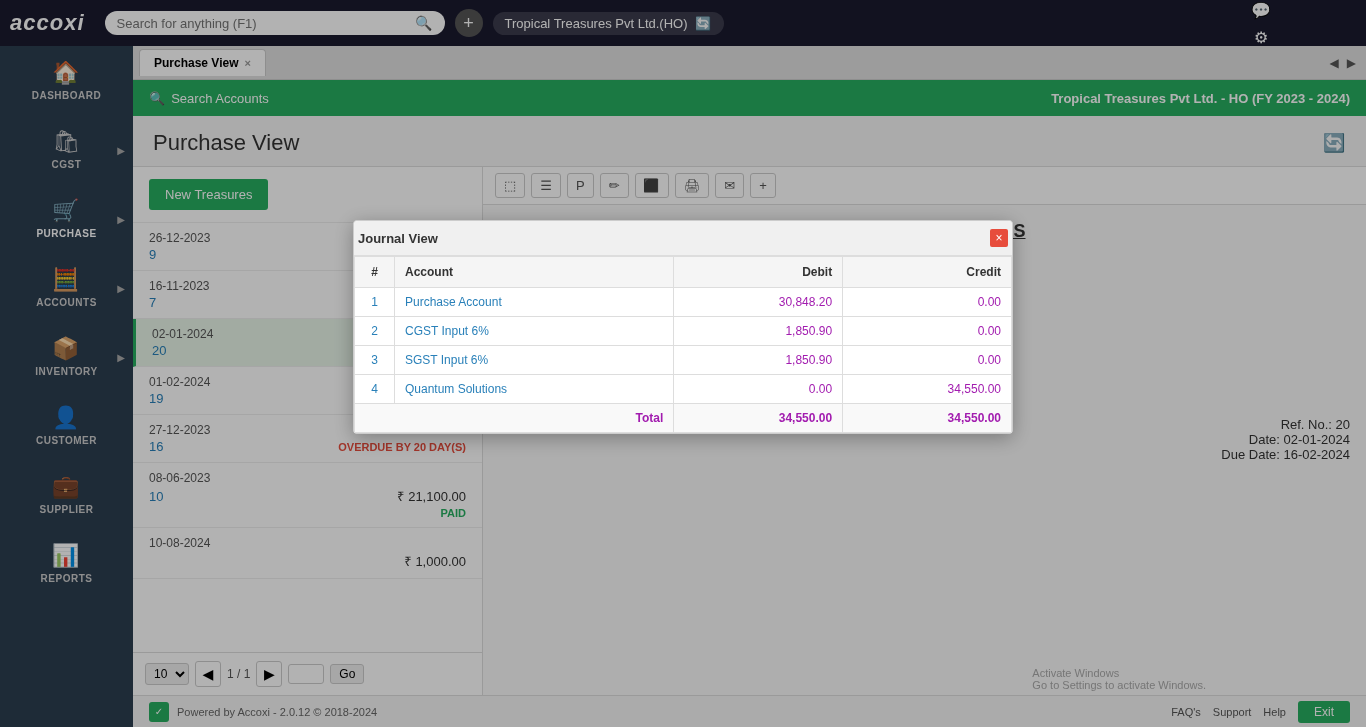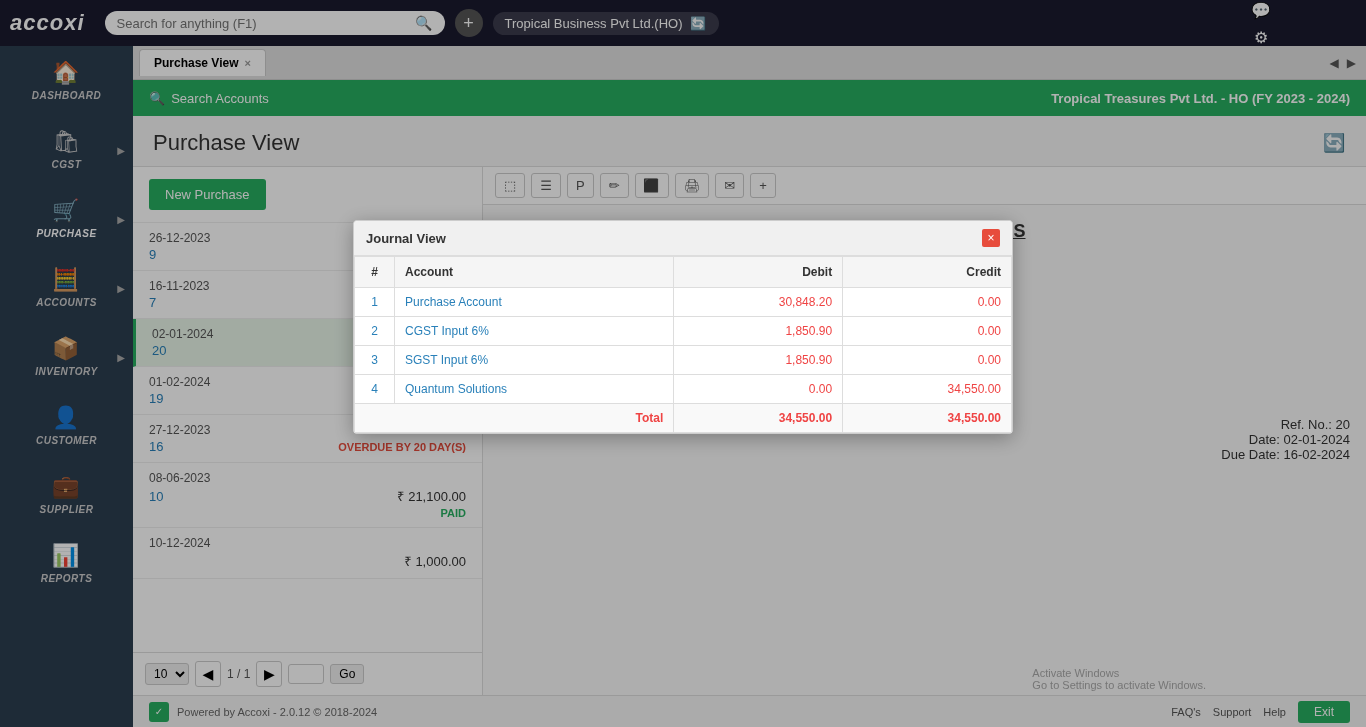--- a/index.html
+++ b/index.html
@@ -154,21 +154,21 @@
       font-size: 22px;
     }
     .sidebar-item .arrow {
       position: absolute;
       right: 8px;
       top: 50%;
       transform: translateY(-50%);
       font-size: 10px;
       color: #aaa;
     }
-    .sidebar-label { font-size: 10px; font-weight: bold; letter-spacing: 0.5px; font-style: italic; }
+    .sidebar-label { font-size: 10px; font-weight: bold; letter-spacing: 0.5px; }
 
     
     .content-area {
       flex: 1;
       display: flex;
       flex-direction: column;
       overflow: hidden;
     }
 
     
@@ -438,21 +438,21 @@
     }
     .modal {
       background: white;
       border: 1px solid #ccc;
       border-radius: 4px;
       width: 660px;
       box-shadow: 0 4px 20px rgba(0,0,0,0.3);
     }
     .modal-header {
       background: #f0f0f0;
-      padding: 8px 12px;
+      padding: 8px 4px;
       display: flex;
       align-items: center;
       justify-content: space-between;
       border-bottom: 1px solid #ddd;
       border-radius: 4px 4px 0 0;
     }
     .modal-title { font-size: 13px; font-weight: bold; color: #333; }
     .modal-close {
       background: #e74c3c;
       border: none;
@@ -475,39 +475,39 @@
       font-size: 12px;
       color: #333;
       text-align: left;
     }
     .journal-table th.num-col { text-align: center; width: 40px; }
     .journal-table th.right { text-align: right; }
     .journal-table td {
       border: 1px solid #ddd;
       padding: 7px 10px;
       font-size: 12px;
-      color: #ef4444;
+      color: #a21caf;
     }
     .journal-table td.num-col { text-align: center; color: #2980b9; }
     .journal-table td.account-col { color: #2980b9; }
     .journal-table td.right { text-align: right; }
     .journal-table tr.total-row td { background: #f9f9f9; font-weight: bold; }
   </style>
 </head>
 <body>
 
 <div class="topbar">
   <span class="logo">accoxi</span>
   <div class="search-bar">
     <input type="text" placeholder="Search for anything (F1)" style="">
     <button class="search-icon-btn">🔍</button>
   </div>
   <button class="add-btn">+</button>
   <div class="company-pill">
-    <span>Tropical Business Pvt Ltd.(HO)</span>
+    <span>Tropical Treasures Pvt Ltd.(HO)</span>
     <span>🔄</span>
   </div>
   <div class="topbar-right">
     <span class="company-name-top">
       <span>AABASOFT TECHNOLOGIES</span>
       <span>▶</span>
     </span>
     <div class="avatar-dot">❤</div>
     <button class="top-icon-btn">
       🔔<span class="badge">99+</span>
@@ -582,21 +582,21 @@
     </div>
 
     <div class="page-header">
       <span class="page-title">Purchase View</span>
       <span class="page-header-refresh">🔄</span>
     </div>
 
     <div class="purchase-content">
 
       <div class="purchase-list">
-        <button class="new-purchase-btn">New Purchase</button>
+        <button class="new-purchase-btn">New Treasures</button>
         <div class="purchase-items">
           <div class="purchase-item">
             <div class="pi-date">26-12-2023</div>
             <div class="pi-row">
               <span class="pi-num">9</span>
               <span class="pi-status-overdue">OVERDUE</span>
             </div>
           </div>
           <div class="purchase-item">
             <div class="pi-date">16-11-2023</div>
@@ -630,21 +630,21 @@
             <div class="pi-date">08-06-2023</div>
             <div class="pi-row">
               <span class="pi-num">10</span>
               <span class="pi-amount">₹ 21,100.00</span>
             </div>
             <div class="pi-row" style="justify-content: flex-end;">
               <span class="pi-status-paid">PAID</span>
             </div>
           </div>
           <div class="purchase-item">
-            <div class="pi-date">10-12-2024</div>
+            <div class="pi-date">10-08-2024</div>
             <div class="pi-row">
               <span class="pi-num"></span>
               <span class="pi-amount">₹ 1,000.00</span>
             </div>
           </div>
         </div>
         <div class="pagination">
           <select>
             <option>10</option>
             <option>20</option>

